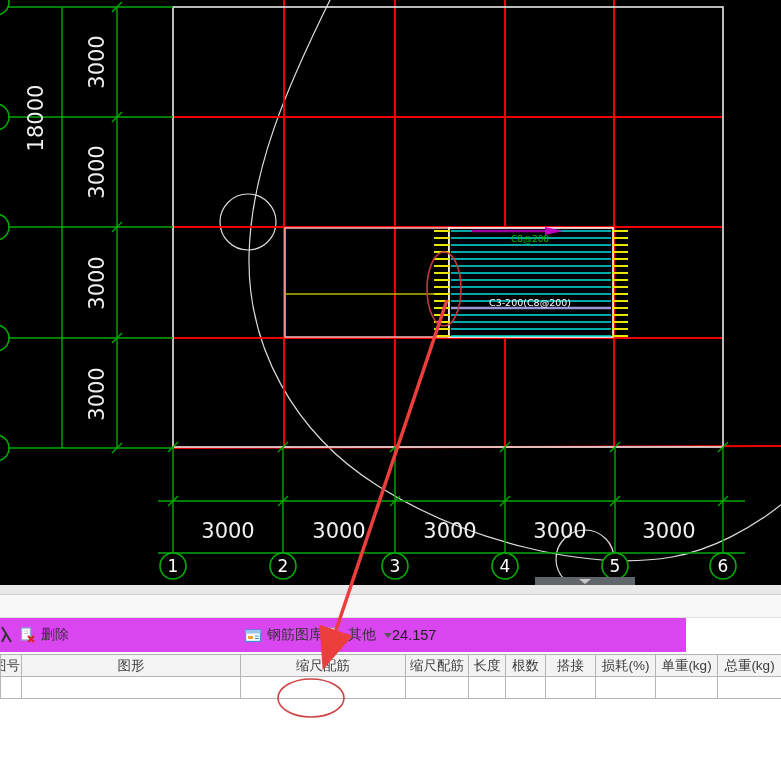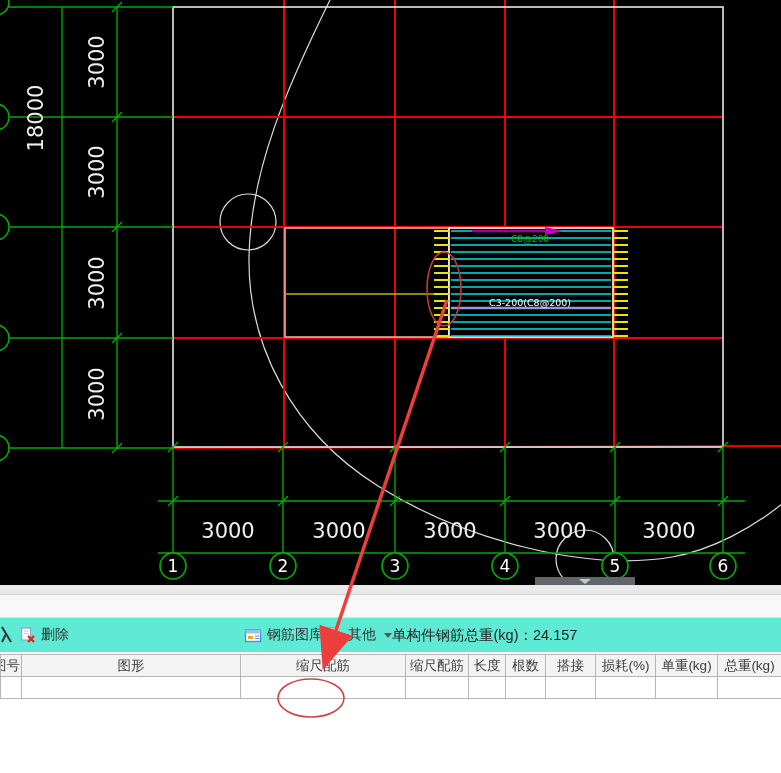--- a/index.html
+++ b/index.html
@@ -3,21 +3,21 @@
 <meta charset="utf-8">
 <style>
   html,body{margin:0;padding:0;background:#fff;}
   #app{position:relative;width:781px;height:773px;overflow:hidden;
        font-family:"Liberation Sans","DejaVu Sans",sans-serif;background:#fff;}
   
   #cad{position:absolute;left:0;top:0;width:781px;height:585px;background:#000;}
   
   #splitter{position:absolute;left:0;top:585px;width:781px;height:9px;background:#e9e9e9;border-bottom:1px solid #cfcfcf;}
   #substrip{position:absolute;left:0;top:595px;width:781px;height:22px;background:#f8f8f8;border-bottom:1px solid #dedede;}
-  #toolbar{position:absolute;left:0;top:618px;width:781px;height:34px;background:#5eead4;}
+  #toolbar{position:absolute;left:0;top:618px;width:686px;height:34px;background:#d946ef;}
   .tbtn{position:absolute;top:0;height:34px;display:flex;align-items:center;gap:5px;
         font-size:14px;color:#333;cursor:default;padding:0 3px;}
   .caret{width:0;height:0;border-left:4px solid transparent;border-right:4px solid transparent;
          border-top:5px solid #555;margin-left:3px;}
   #totalweight{position:absolute;left:392px;top:0;height:34px;display:flex;align-items:center;
                font-size:14.5px;color:#222;}
   
   #tablewrap{position:absolute;left:0;top:654px;width:781px;}
   table{border-collapse:collapse;table-layout:fixed;width:781px;font-size:13px;color:#222;}
   td,th{border:1px solid #b5b5b5;padding:0;overflow:hidden;vertical-align:middle;}
@@ -257,21 +257,20 @@
       <svg width="18" height="17" viewBox="0 0 18 17">
         <rect x="1.5" y="3" width="15" height="11.5" fill="#fff" stroke="#4a90d9" stroke-width="1.4"></rect>
         <rect x="1.5" y="3" width="15" height="3.5" fill="#9cc3ea"></rect>
         <rect x="4" y="9" width="5" height="3" fill="#f0a330"></rect>
         <path d="M11,9 h4 M11,11.5 h4" stroke="#4a90d9" stroke-width="1.1"></path>
       </svg>
       <span>钢筋图库</span>
     </div>
 
     <div id="totalweight">
-      <span>单构件钢筋总重(kg)：</span>
       <span>24.157</span>
     </div>
   </div>
 
   <div id="tablewrap">
     <table>
       <colgroup>
         <col style="width:21px">
           <col style="width:219px">
           <col style="width:165px">

